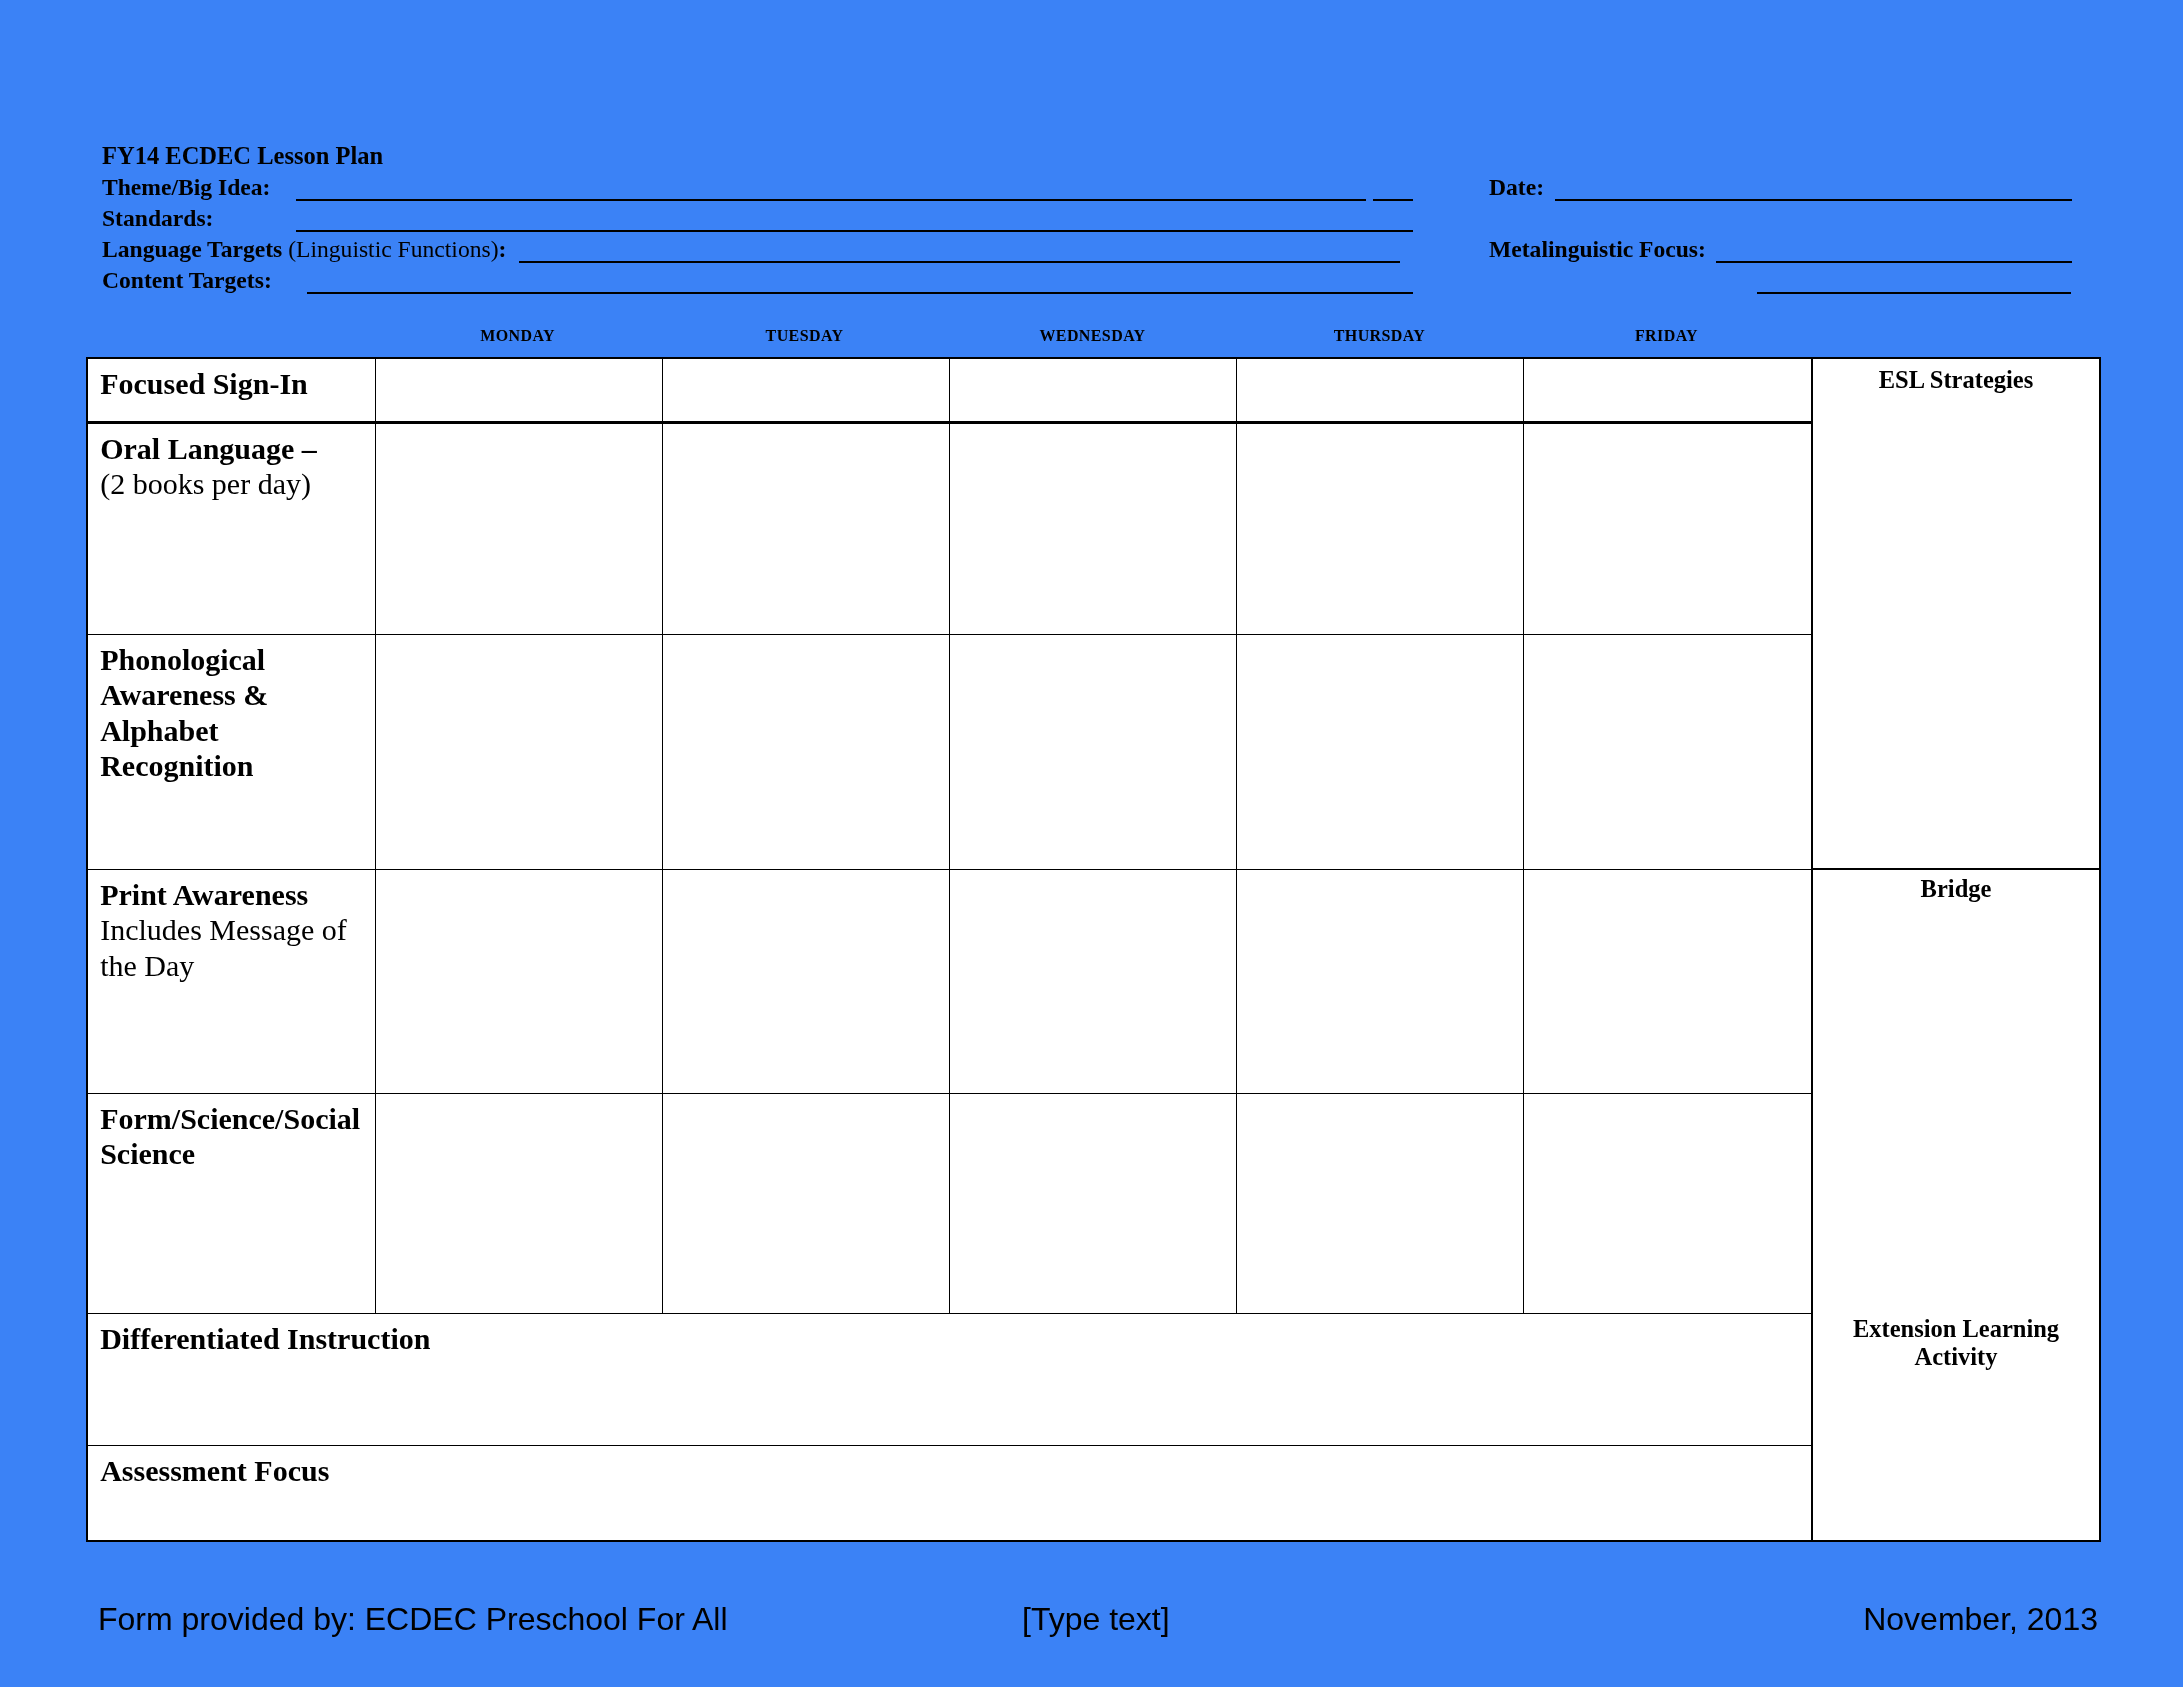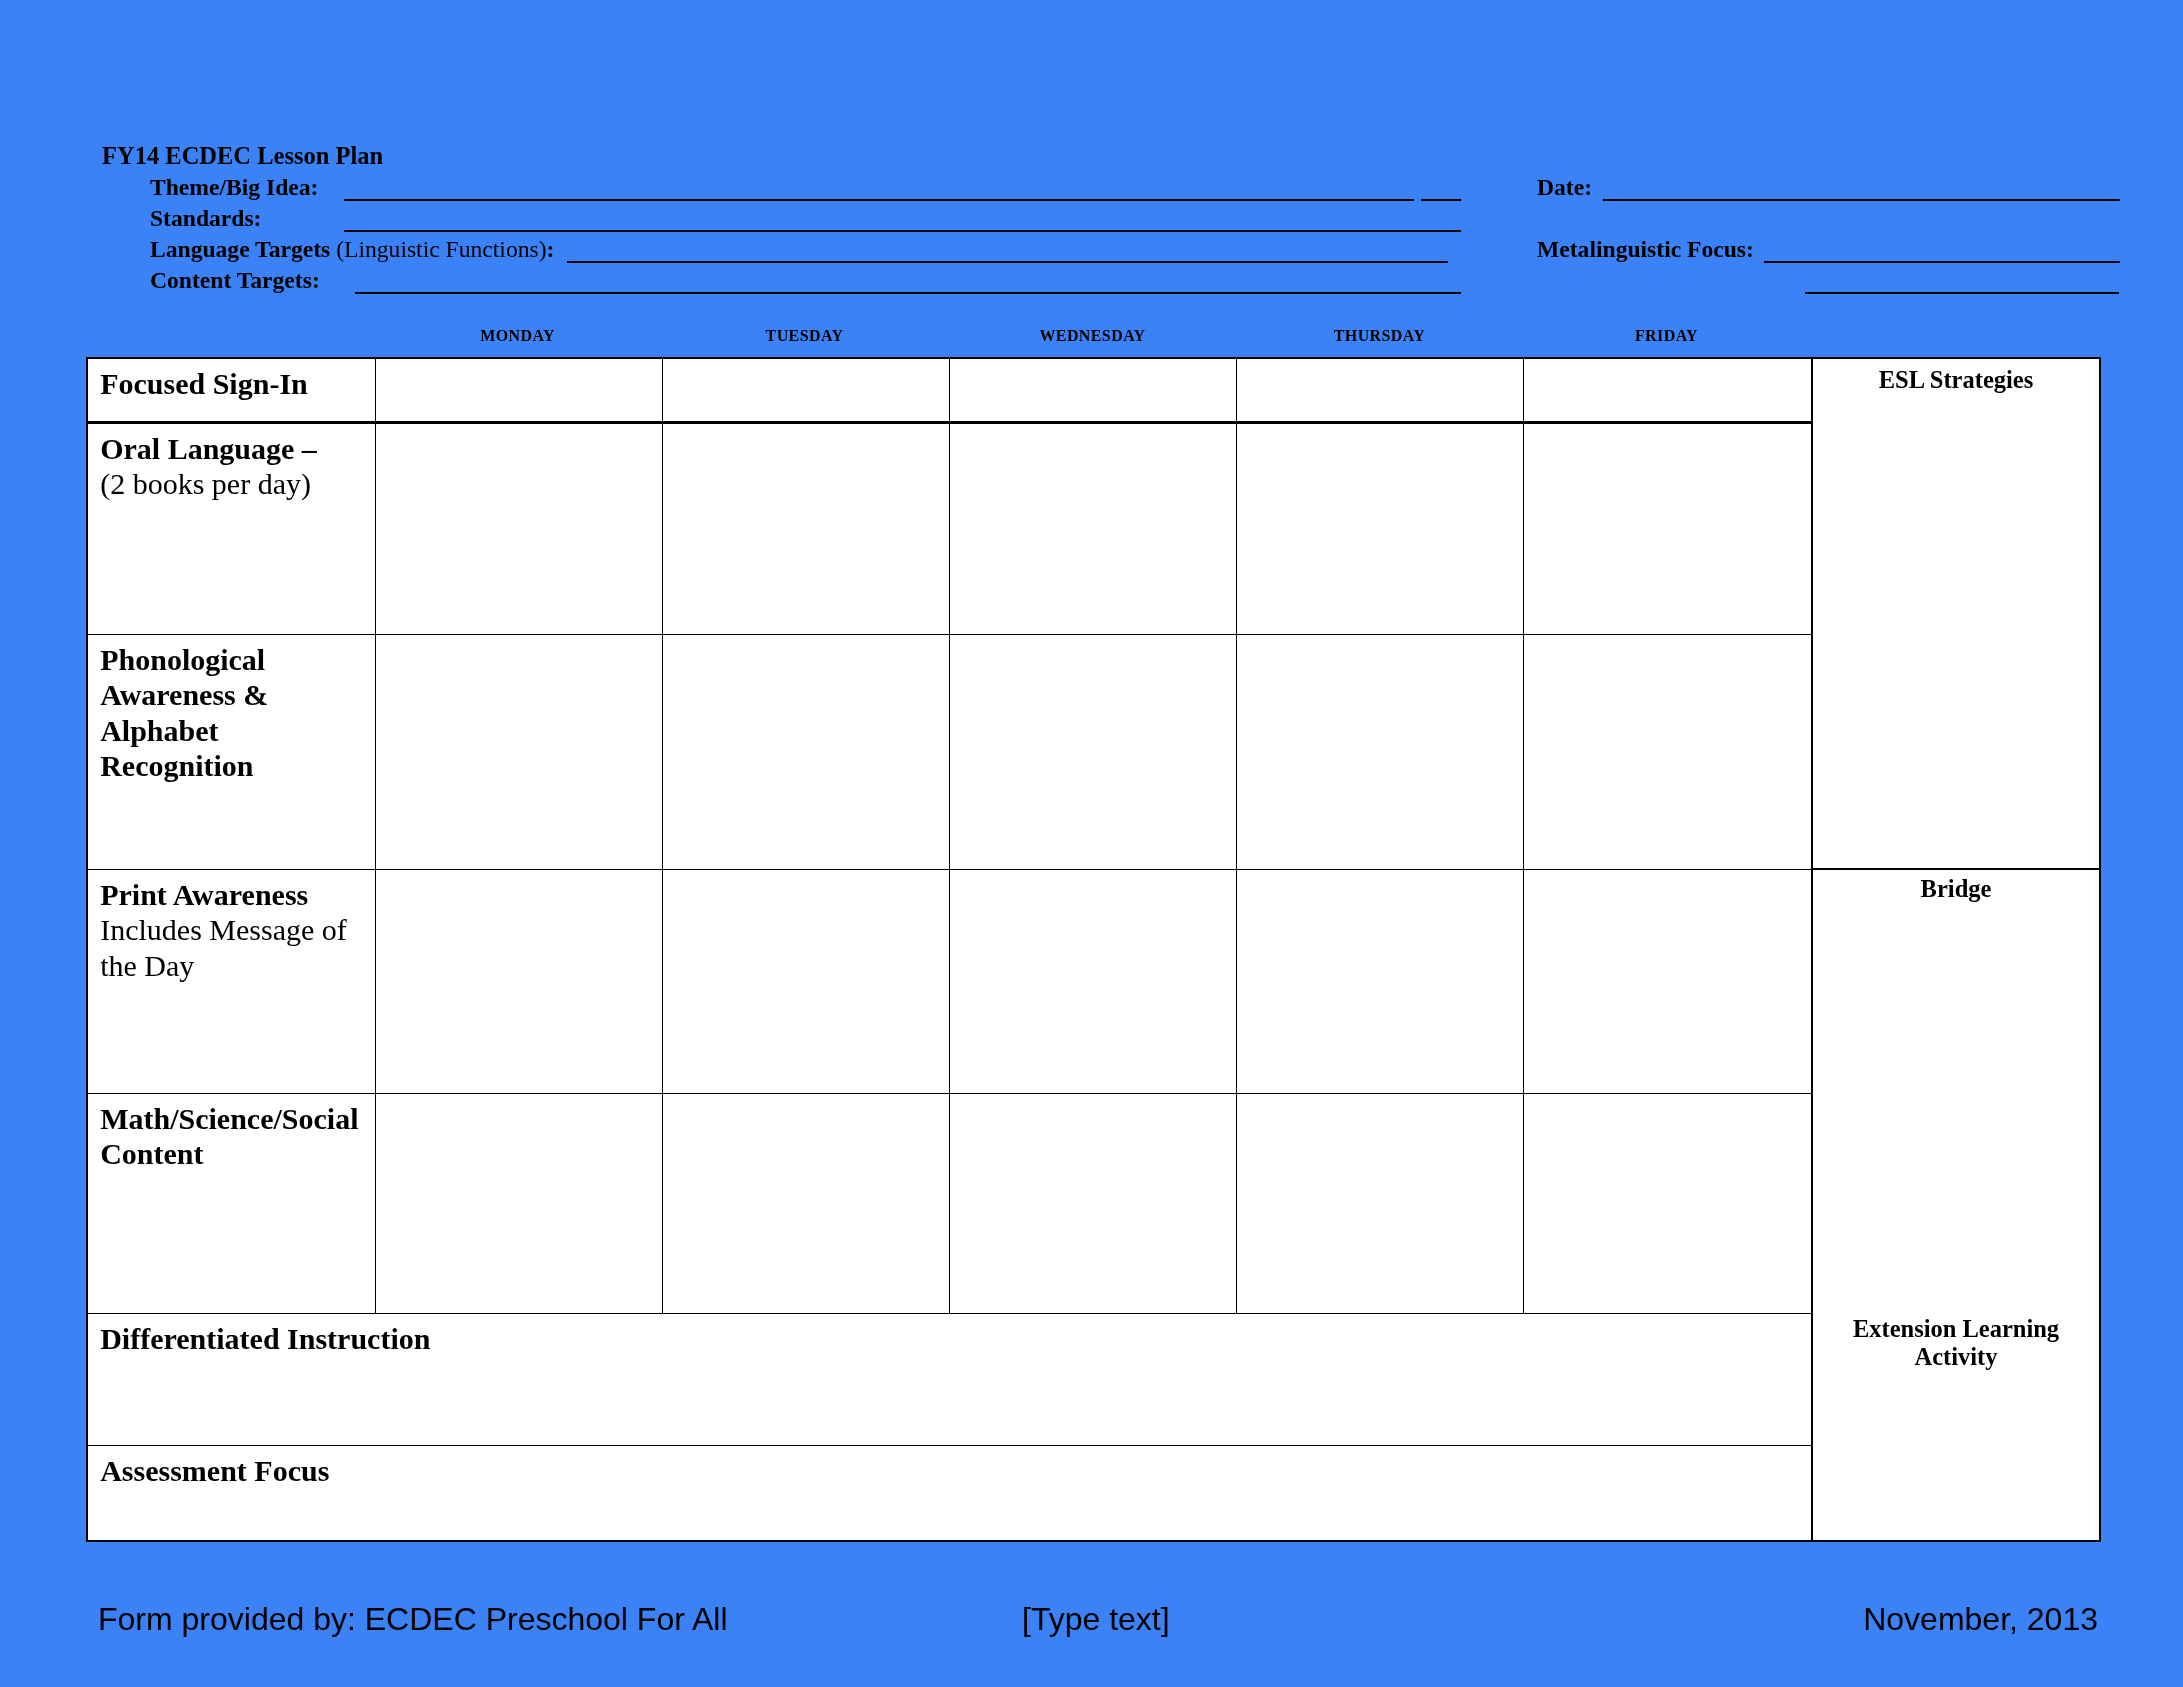--- a/index.html
+++ b/index.html
@@ -3,21 +3,21 @@
 <meta charset="utf-8">
 <style>
   * { margin:0; padding:0; box-sizing:border-box; }
   html,body { background:#e8e8e8; }
   #page {
     position:relative; width:2184px; height:1687px;
     background:#3b82f6; overflow:hidden; color:#000;
     font-family:"Liberation Serif", serif;
   }
   
-  .hdr-row { position:absolute; display:flex; align-items:flex-end;margin-left:48px; }
+  .hdr-row { position:absolute; display:flex; align-items:flex-end; }
   .hdr-lbl { font-weight:bold; font-size:23.6px; line-height:27px; white-space:nowrap; }
   .hdr-lbl .reg { font-weight:normal; }
   .fill { flex:1 1 auto; border-bottom:2.6px solid #000; height:27px; }
   .fill.fixed { flex:0 0 auto; }
   #form-title { position:absolute; left:102px; top:142px; font-weight:bold; font-size:24.5px; white-space:nowrap; }
   
   .dayhdr { position:absolute; top:327px; text-align:center; font-weight:bold; font-size:16px; letter-spacing:0.4px; }
   
   #main-grid {
     position:absolute; left:86px; top:357px; width:1728px; height:1185px;
@@ -133,21 +133,21 @@
       <span class="ttl">Print Awareness</span>
         <span class="sub">Includes Message of the Day</span>
     </div>
     <div class="cell"></div>
     <div class="cell"></div>
     <div class="cell"></div>
     <div class="cell"></div>
     <div class="cell lastcol"></div>
 
     <div class="cell lab">
-      <span class="ttl">Math/Science/Social Content</span>
+      <span class="ttl">Form/Science/Social Science</span>
         <span class="sub"></span>
     </div>
     <div class="cell"></div>
     <div class="cell"></div>
     <div class="cell"></div>
     <div class="cell"></div>
     <div class="cell lastcol"></div>
 
     <div class="fullrow lab">
       <span class="ttl" style="max-width:none;">Differentiated Instruction</span>

